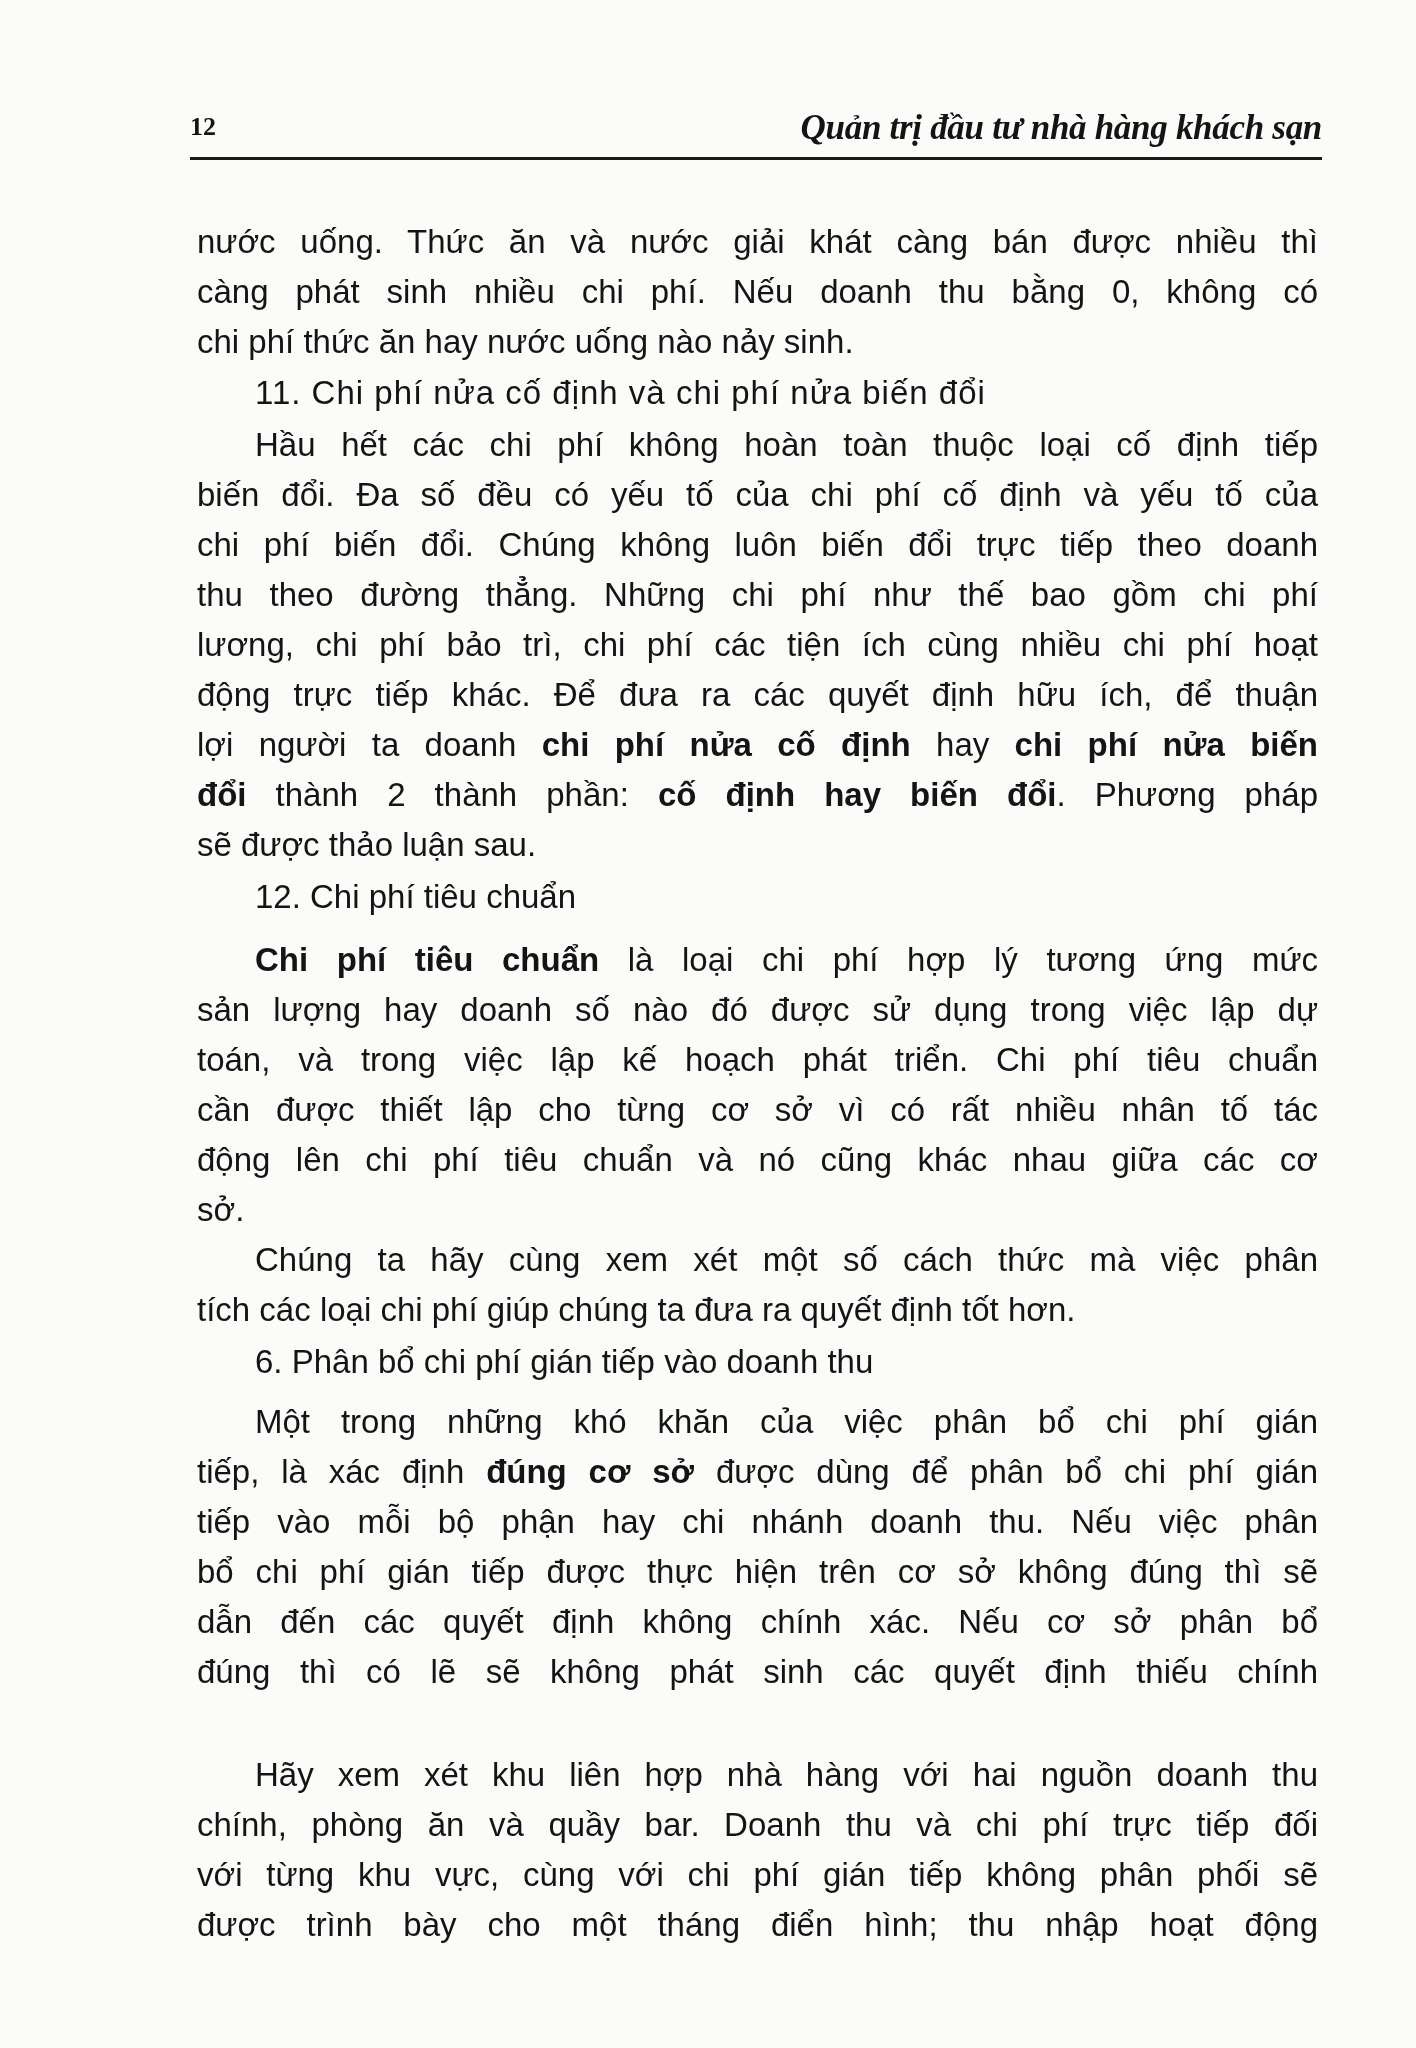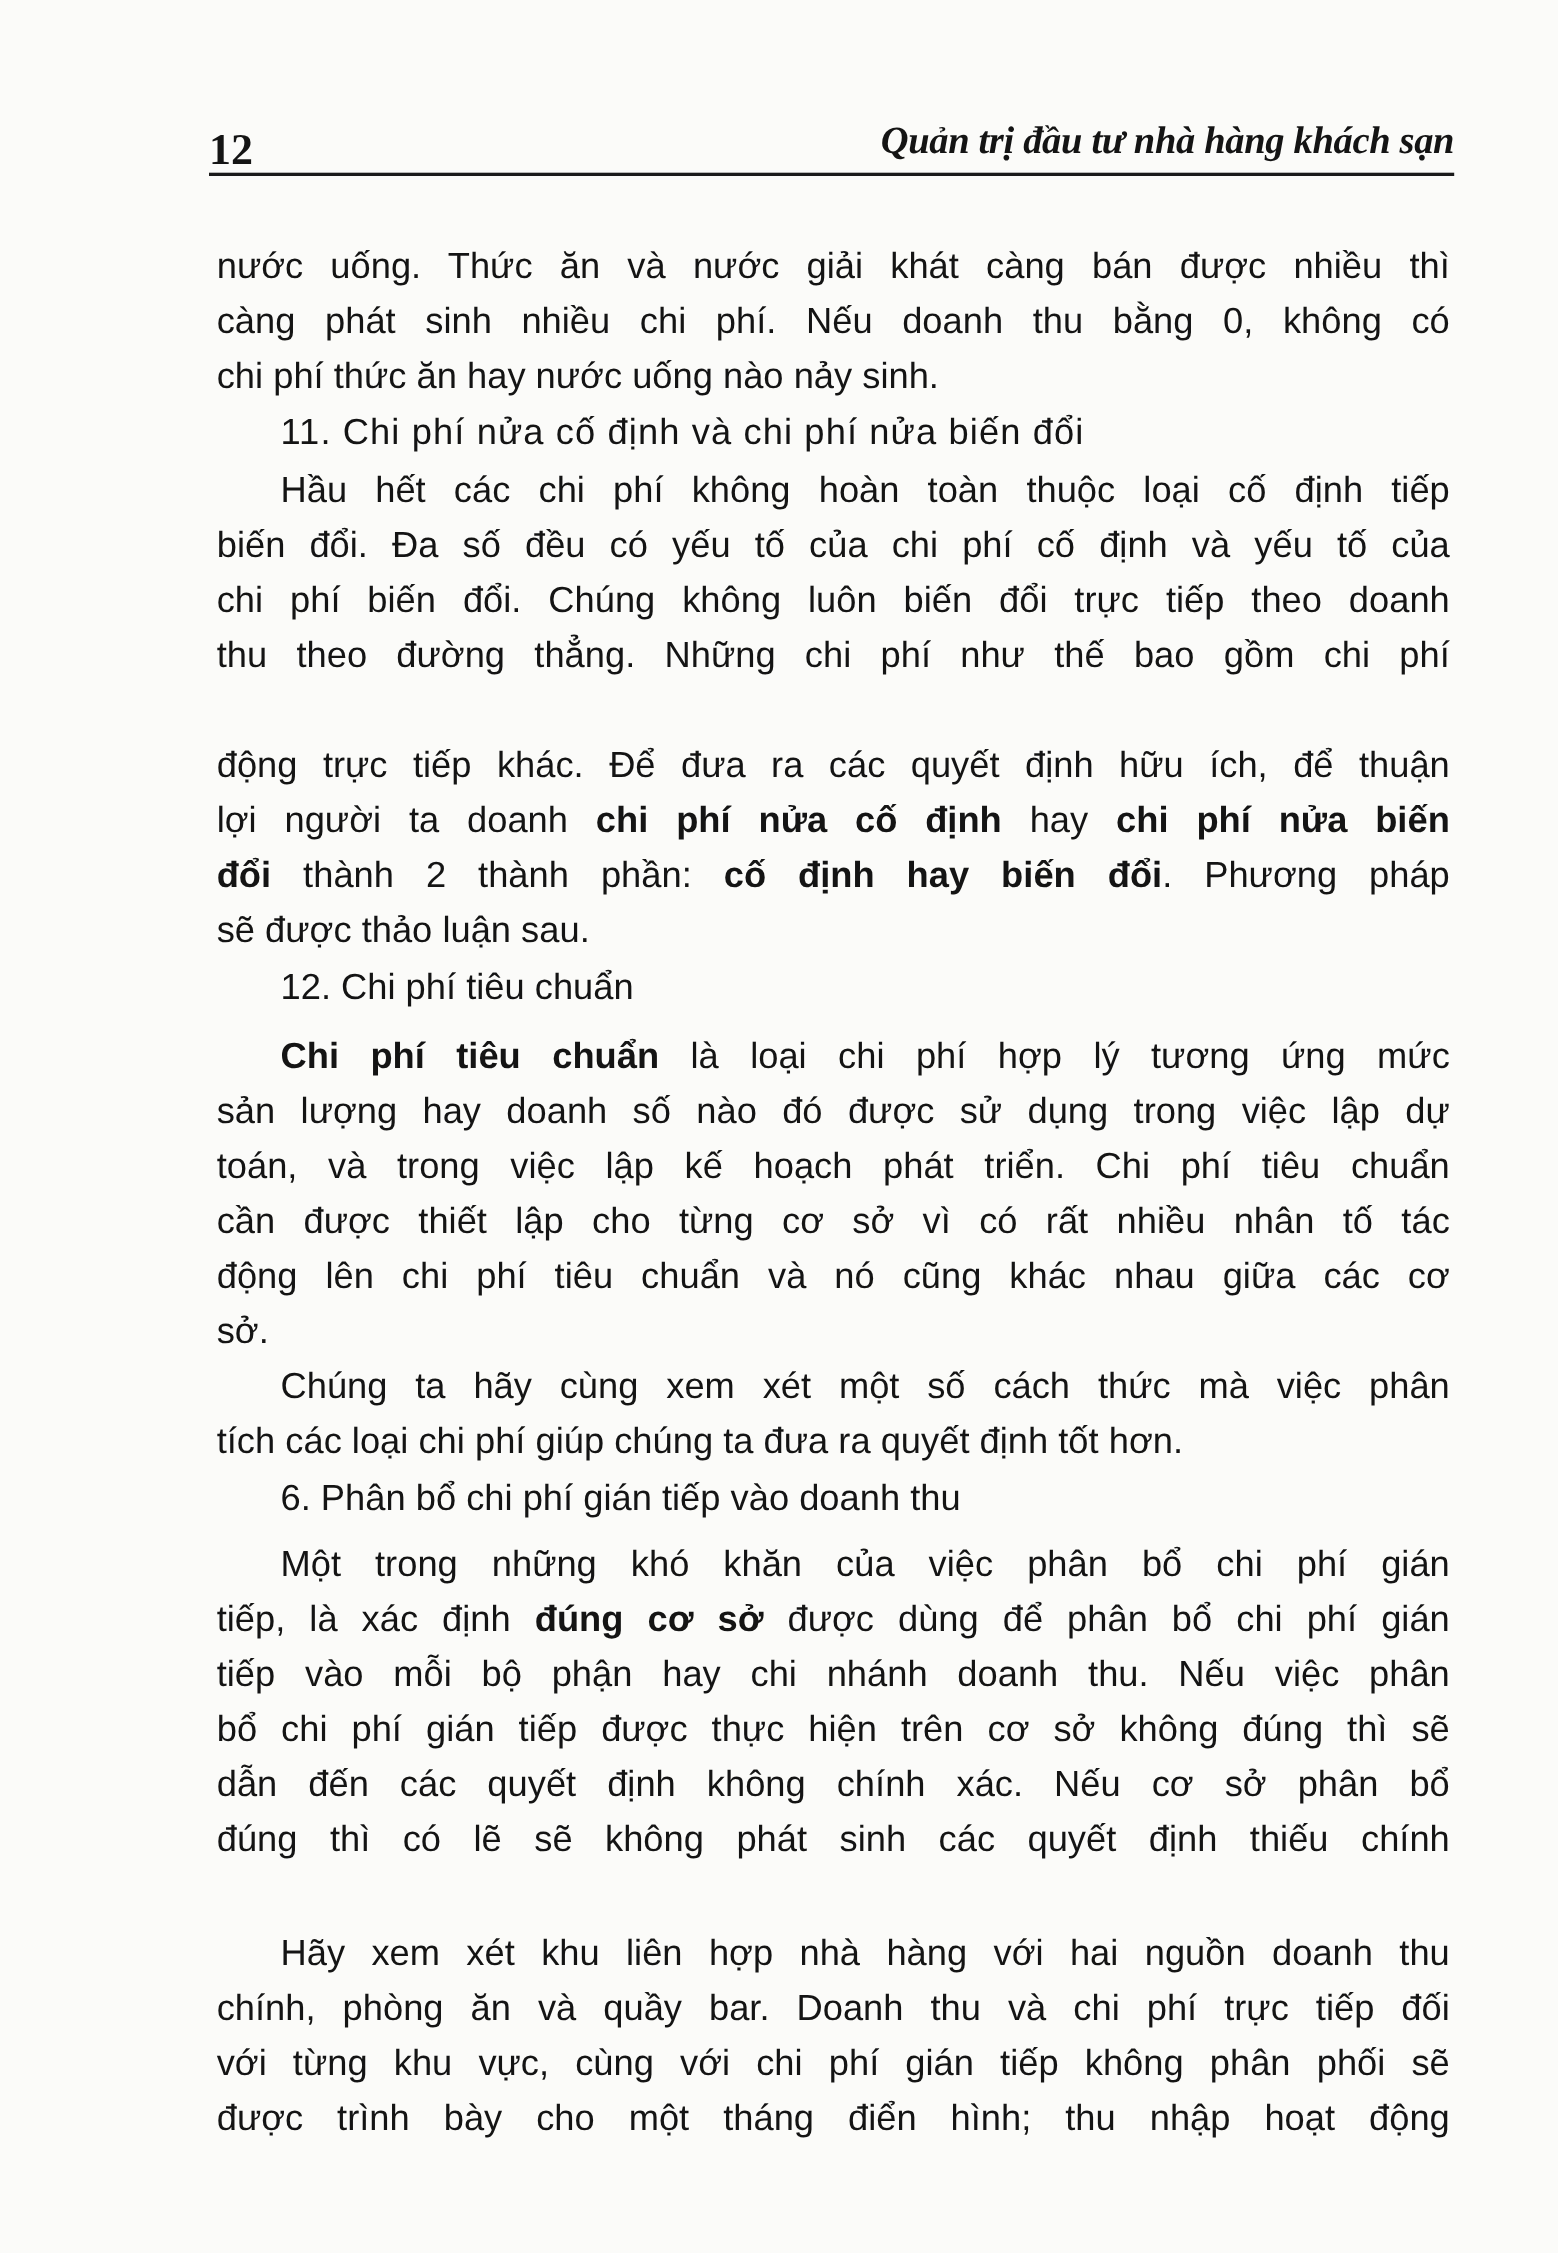--- a/index.html
+++ b/index.html
@@ -1,20 +1,20 @@
 <!DOCTYPE html>
 <html><head>
 <meta charset="utf-8">
 <style>
   html, body { margin:0; padding:0; }
   body { width:1416px; height:2048px; background:#fbfbf9; position:relative; overflow:hidden;
          font-family:"Liberation Sans", sans-serif; color:#141414; }
   .page { position:absolute; left:0; top:0; width:1416px; height:2048px; }
   .running-head { position:absolute; left:190px; top:100px; width:1132px; height:60px; }
-  .page-num { position:absolute; left:0; top:12px; font-family:"Liberation Serif", serif; font-weight:bold; font-size:40px; }
+  .page-num { position:absolute; left:0; top:12px; font-family:"Liberation Serif", serif; font-weight:bold; font-size:26px; }
   .running-title { position:absolute; right:0; top:8px; font-family:"Liberation Serif", serif; font-weight:bold; font-style:italic; font-size:35px; letter-spacing:-0.3px; }
   .head-rule { position:absolute; left:190px; top:157px; width:1132px; height:3px; background:#1a1a1a; }
   .line { position:absolute; left:197px; width:1121px; font-size:33px; line-height:40px; height:40px;
           text-align:justify; text-align-last:justify; white-space:nowrap; }
   .line.last { text-align-last:left; }
   .line.indent { left:255px; width:1063px; }
   .line span.b { font-weight:bold;margin-top:20px; }
   .heading { position:absolute; left:255px; font-size:33px; line-height:40px; font-weight:normal; white-space:nowrap; }
   .heading.wide { letter-spacing:1px; }
 </style>
@@ -31,20 +31,21 @@
 
   <div class="line" style="top:222px">nước uống. Thức ăn và nước giải khát càng bán được nhiều thì</div>
   <div class="line" style="top:272px">càng phát sinh nhiều chi phí. Nếu doanh thu bằng 0, không có</div>
   <div class="line last" style="top:322px">chi phí thức ăn hay nước uống nào nảy sinh.</div>
 
   <div class="heading wide" style="top:373px">11. Chi phí nửa cố định và chi phí nửa biến đổi</div>
   <div class="line indent" style="top:425px">Hầu hết các chi phí không hoàn toàn thuộc loại cố định tiếp</div>
   <div class="line" style="top:475px">biến đổi. Đa số đều có yếu tố của chi phí cố định và yếu tố của</div>
   <div class="line" style="top:525px">chi phí biến đổi. Chúng không luôn biến đổi trực tiếp theo doanh</div>
   <div class="line" style="top:575px">thu theo đường thẳng. Những chi phí như thế bao gồm chi phí</div>
+  <div class="line" style="top:625px">lương, chi phí bảo trì, chi phí các tiện ích cùng nhiều chi phí hoạt</div>
   <div class="line" style="top:675px">động trực tiếp khác. Để đưa ra các quyết định hữu ích, để thuận</div>
   <div class="line" style="top:725px"><span>lợi người ta doanh </span><span class="b">chi phí nửa cố định</span><span> hay </span><span class="b">chi phí nửa biến</span></div>
   <div class="line" style="top:775px"><span class="b">đổi</span><span> thành 2 thành phần: </span><span class="b">cố định hay biến đổi</span><span>. Phương pháp</span></div>
   <div class="line last" style="top:825px">sẽ được thảo luận sau.</div>
 
   <div class="heading" style="top:877px">12. Chi phí tiêu chuẩn</div>
   <div class="line indent" style="top:940px"><span class="b">Chi phí tiêu chuẩn</span><span> là loại chi phí hợp lý tương ứng mức</span></div>
   <div class="line" style="top:990px">sản lượng hay doanh số nào đó được sử dụng trong việc lập dự</div>
   <div class="line" style="top:1040px">toán, và trong việc lập kế hoạch phát triển. Chi phí tiêu chuẩn</div>
   <div class="line" style="top:1090px">cần được thiết lập cho từng cơ sở vì có rất nhiều nhân tố tác</div>

